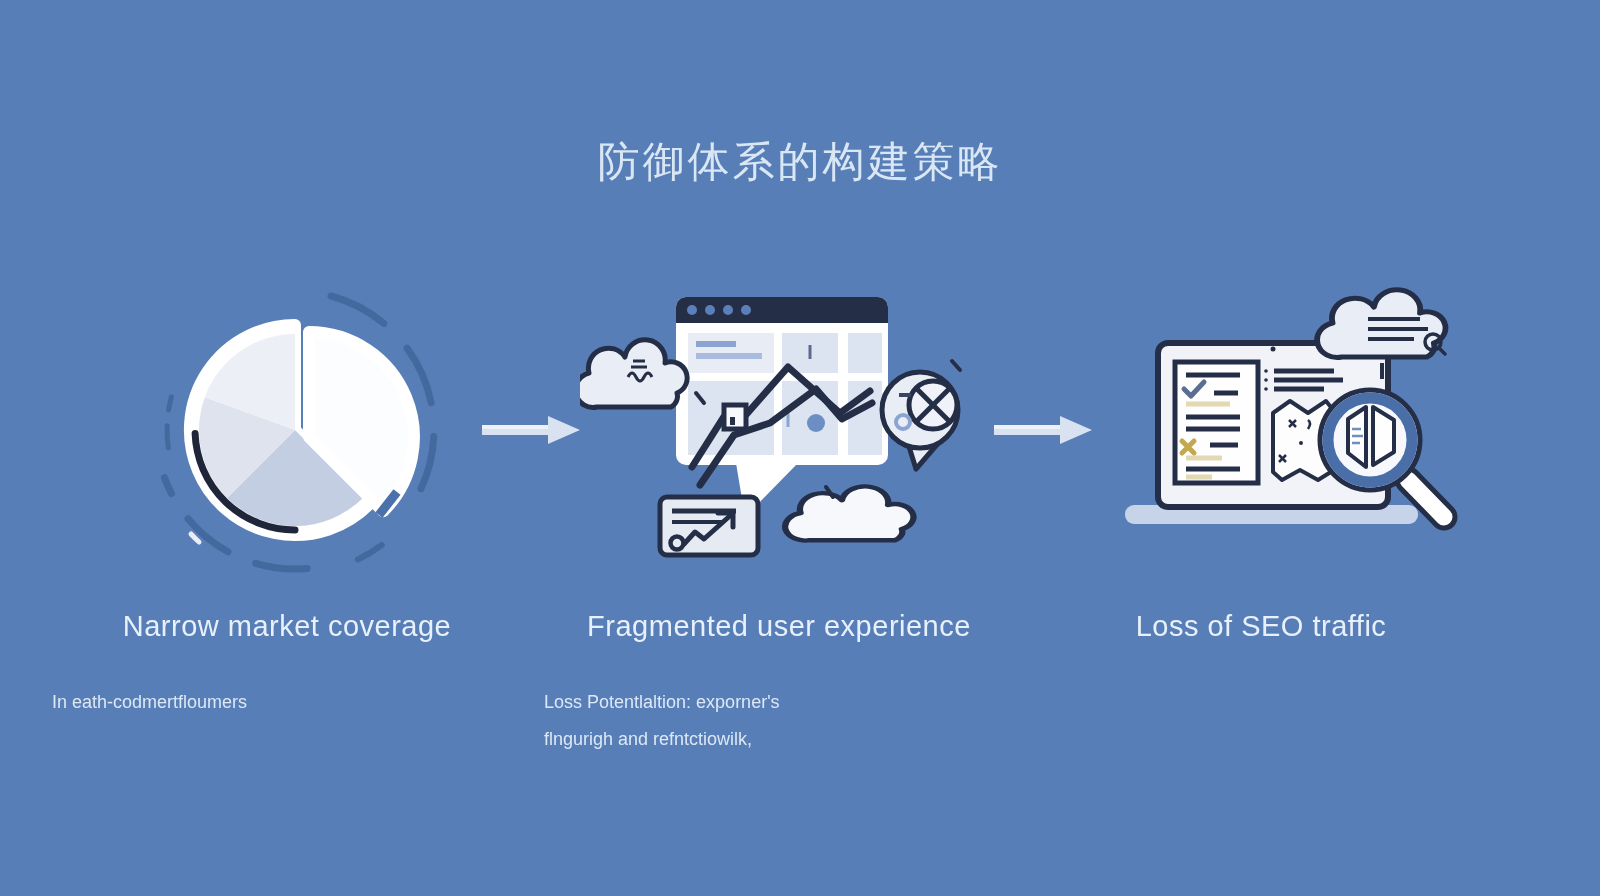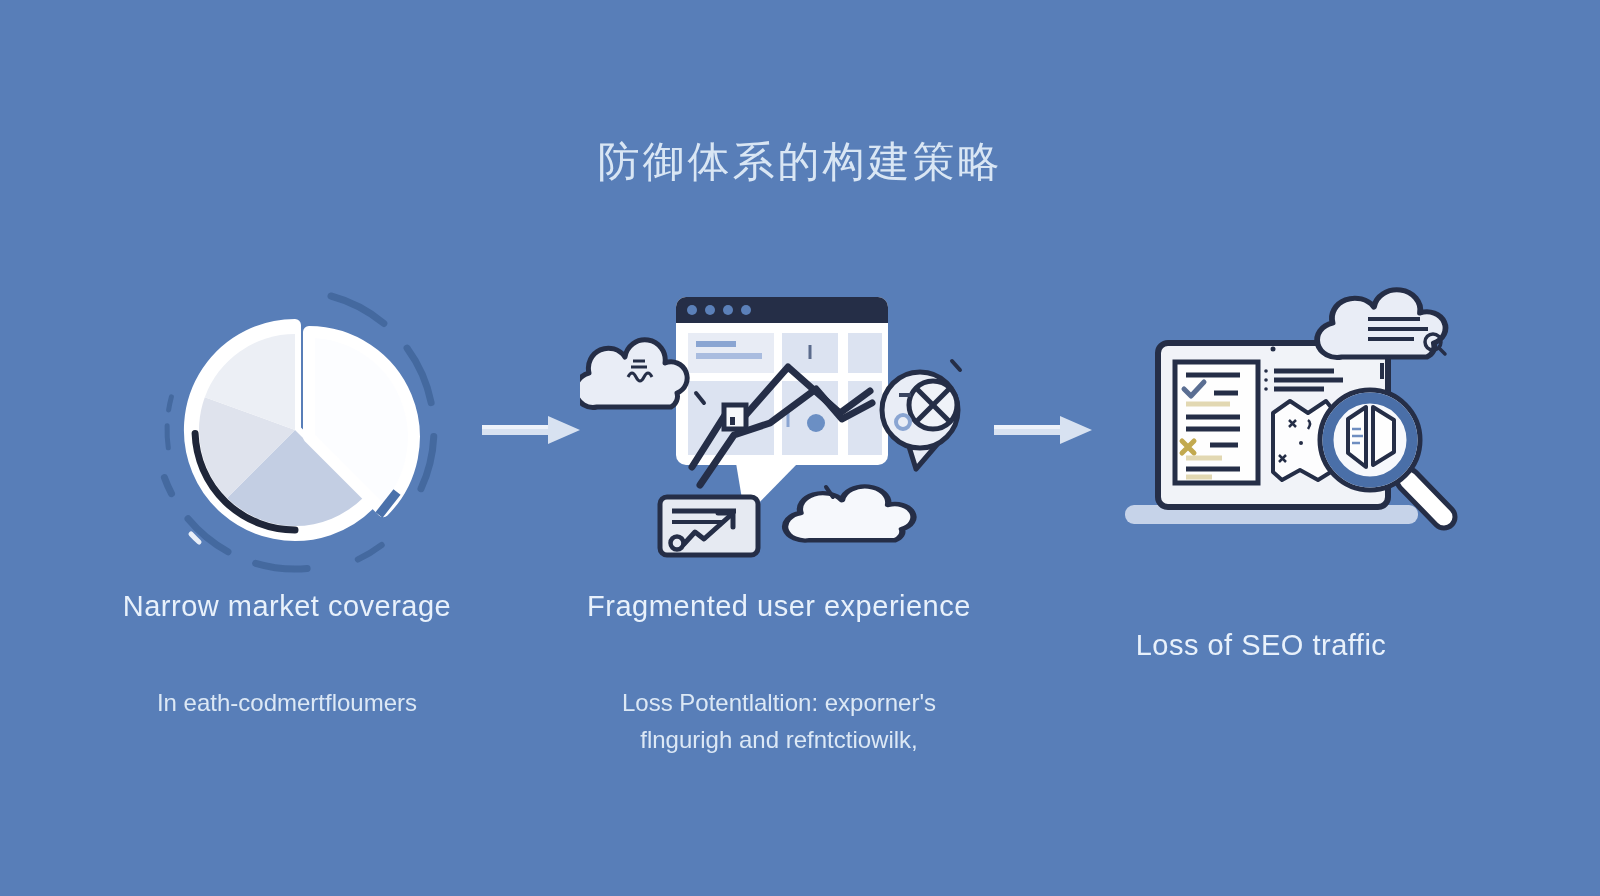--- a/index.html
+++ b/index.html
@@ -17,34 +17,34 @@
     color:#D9E6F4;
   }
   .icon-slot { position:absolute; }
   #icon-pie     { left:135px; top:270px; }
   #icon-browser { left:580px; top:270px; }
   #icon-laptop  { left:1070px; top:270px; }
   .arrow-slot { position:absolute; top:408px; }
   #arrow-1 { left:478px; }
   #arrow-2 { left:990px; }
   .heading {
-    position:absolute; top:590px; width:470px;
+    position:absolute; top:610px; width:470px;
     text-align:center;
     font-size:29px; font-weight:400;
     color:#E8F1FB; letter-spacing:0.5px;
   }
   .desc {
     position:absolute; top:684px; width:470px;
-    text-align:center;
-    font-size:24px; font-weight:400; line-height:37px;
+    text-align:left;
+    font-size:18px; font-weight:400; line-height:37px;
     color:#DCE8F5;
   }
   .col-1 { left:52px; }
   .col-2 { left:544px; }
-  .col-3 { left:1026px;margin-top:39px; }
+  .col-3 { left:1026px; }
 </style>
 </head>
 <body>
 
 <div class="title">防御体系的构建策略</div>
 
 <div class="icon-slot" id="icon-pie">
 <svg width="320" height="320" viewBox="-160 -160 320 320">
 
   <path d="M36,-134 A139,139 0 0 1 126,58.7" fill="none" stroke="#44699F" stroke-width="7" stroke-linecap="round" stroke-dasharray="60 34"></path>

